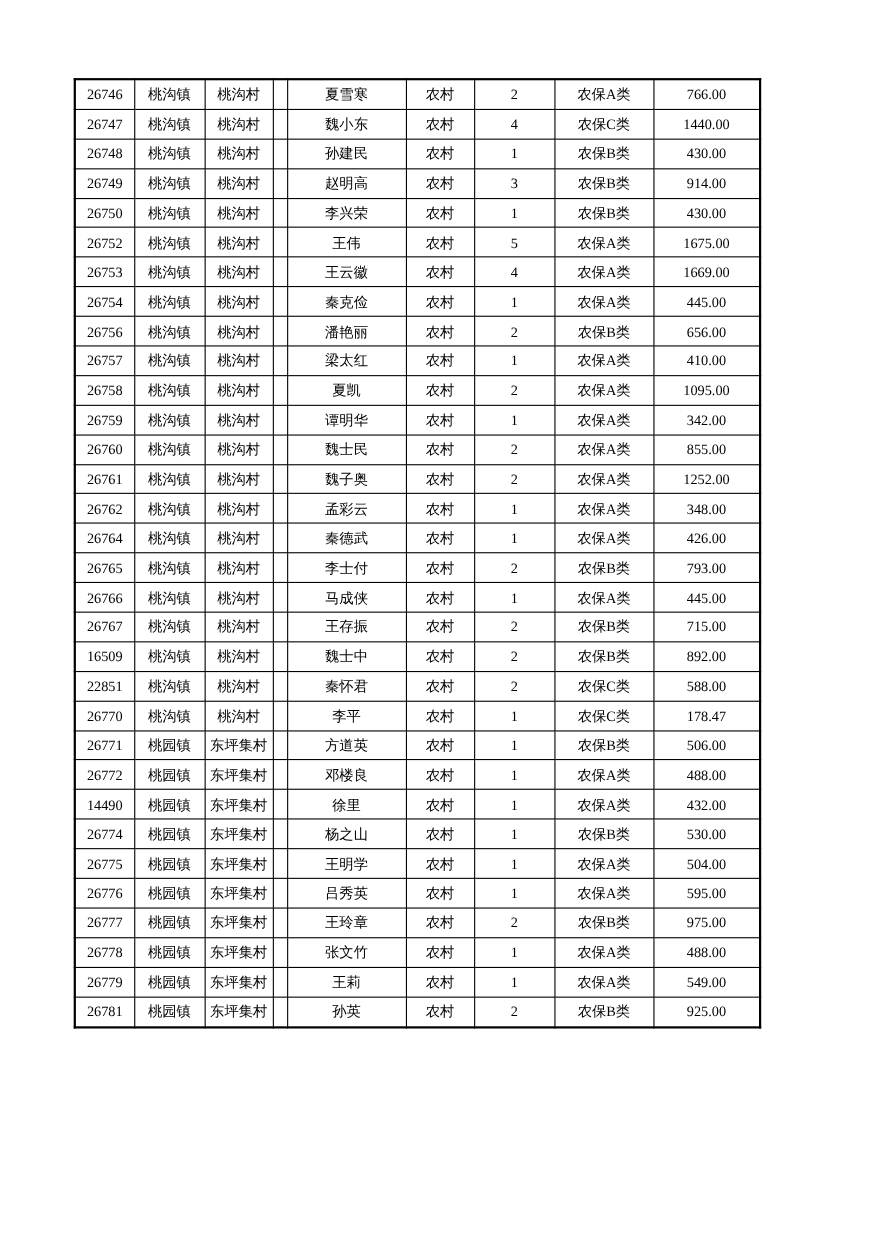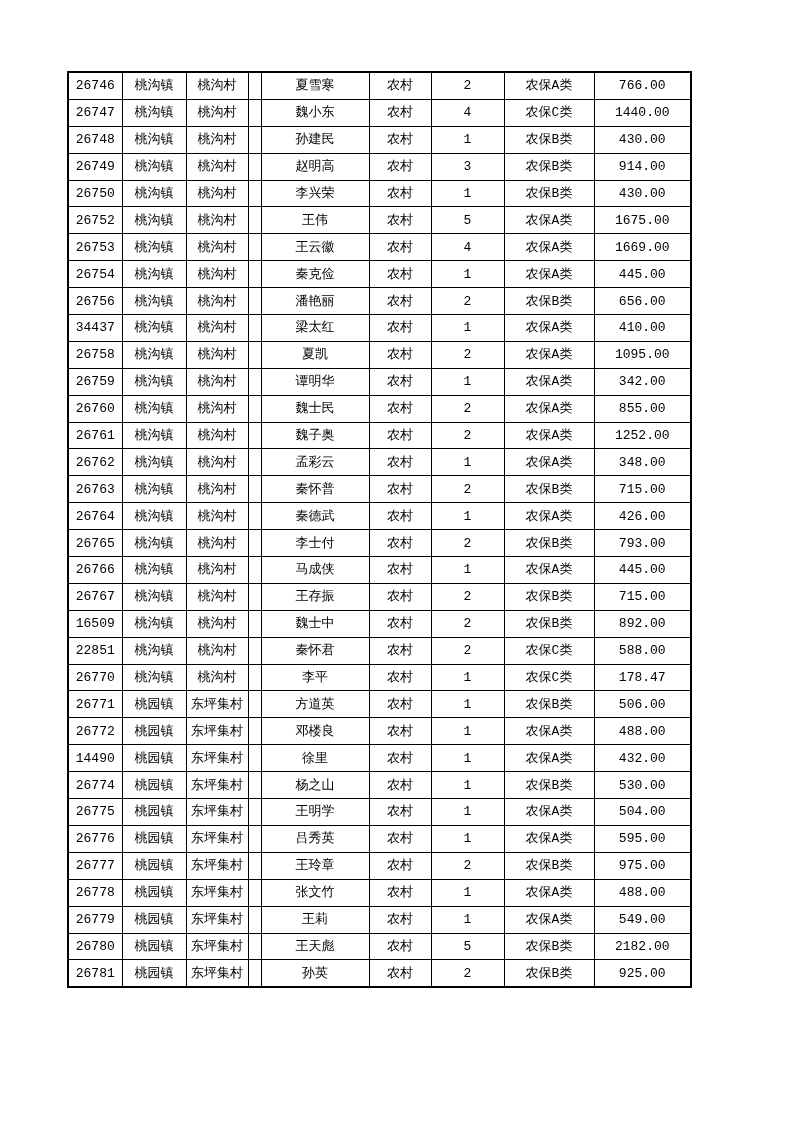--- a/index.html
+++ b/index.html
@@ -6,21 +6,21 @@
     margin: 0;
     padding: 0;
     background: #ffffff;
   }
   .page {
     position: relative;
     width: 793px;
     height: 1122px;
     background: #ffffff;
     overflow: hidden;
-    font-family: Liberation Mono, monospace;
+    font-family: Liberation Serif, serif;
     color: #000000;
   }
   table.data-table {
     position: absolute;
     left: 67px;
     top: 71px;
     width: 623px;
     border-collapse: collapse;
     table-layout: fixed;
     border: 2px solid #000000;
@@ -148,21 +148,21 @@
           <td>桃沟镇</td>
           <td>桃沟村</td>
           <td></td>
           <td>潘艳丽</td>
           <td>农村</td>
           <td>2</td>
           <td>农保B类</td>
           <td>656.00</td>
         </tr>
         <tr>
-          <td>34437</td>
+          <td>26757</td>
           <td>桃沟镇</td>
           <td>桃沟村</td>
           <td></td>
           <td>梁太红</td>
           <td>农村</td>
           <td>1</td>
           <td>农保A类</td>
           <td>410.00</td>
         </tr>
         <tr>
@@ -212,31 +212,20 @@
         <tr>
           <td>26762</td>
           <td>桃沟镇</td>
           <td>桃沟村</td>
           <td></td>
           <td>孟彩云</td>
           <td>农村</td>
           <td>1</td>
           <td>农保A类</td>
           <td>348.00</td>
-        </tr>
-        <tr>
-          <td>26763</td>
-          <td>桃沟镇</td>
-          <td>桃沟村</td>
-          <td></td>
-          <td>秦怀普</td>
-          <td>农村</td>
-          <td>2</td>
-          <td>农保B类</td>
-          <td>715.00</td>
         </tr>
         <tr>
           <td>26764</td>
           <td>桃沟镇</td>
           <td>桃沟村</td>
           <td></td>
           <td>秦德武</td>
           <td>农村</td>
           <td>1</td>
           <td>农保A类</td>
@@ -399,31 +388,20 @@
         <tr>
           <td>26779</td>
           <td>桃园镇</td>
           <td>东坪集村</td>
           <td></td>
           <td>王莉</td>
           <td>农村</td>
           <td>1</td>
           <td>农保A类</td>
           <td>549.00</td>
-        </tr>
-        <tr>
-          <td>26780</td>
-          <td>桃园镇</td>
-          <td>东坪集村</td>
-          <td></td>
-          <td>王天彪</td>
-          <td>农村</td>
-          <td>5</td>
-          <td>农保B类</td>
-          <td>2182.00</td>
         </tr>
         <tr>
           <td>26781</td>
           <td>桃园镇</td>
           <td>东坪集村</td>
           <td></td>
           <td>孙英</td>
           <td>农村</td>
           <td>2</td>
           <td>农保B类</td>

